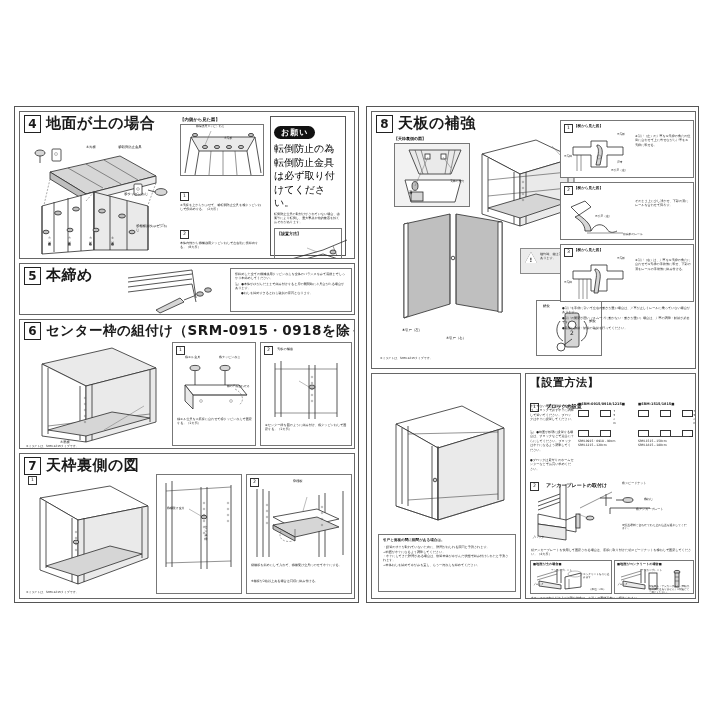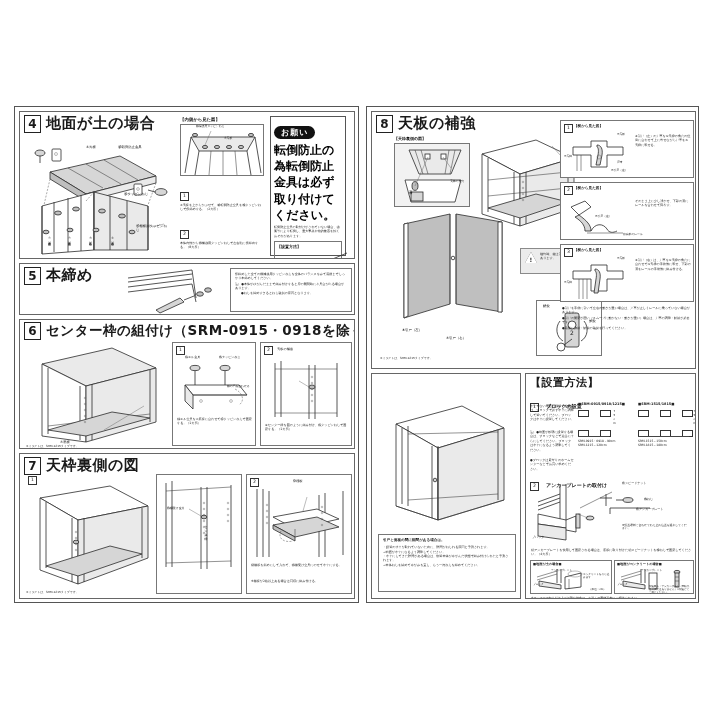--- a/index.html
+++ b/index.html
@@ -33,21 +33,21 @@
         border:.9px solid #333;font-size:4.6px;line-height:1;background:#fff;}
   .chipbox{position:absolute;}
 
   
   .brk{font-size:4.4px;font-weight:bold;color:#111;}
 
   
   .onegai-wrap{position:absolute;border:1.2px solid #555;background:#fff;box-sizing:border-box;padding:3px;}
   .onegai-tag{display:inline-block;background:#111;color:#fff;font-size:8px;font-weight:bold;
               padding:1px 7px;border-radius:8px;letter-spacing:1px;}
-  .onegai-h{font-size:12px;font-weight:bold;line-height:1.35;margin-top:3px;color:#000;}
+  .onegai-h{font-size:10px;font-weight:normal;line-height:1.35;margin-top:3px;color:#000;}
   .inner-box{border:1px solid #777;margin-top:3px;padding:2px;}
 
   
   .caution{position:absolute;display:flex;gap:3px;align-items:flex-start;
            background:#ececec;border:.9px solid #8a8a8a;padding:3px 4px;box-sizing:border-box;}
   .tri{flex:0 0 auto;width:0;height:0;border-left:6px solid transparent;border-right:6px solid transparent;
        border-bottom:11px solid #fff;position:relative;filter:drop-shadow(0 0 .6px #333);}
   .tri:after{content:"!";position:absolute;left:-1.6px;top:4px;font-size:6px;font-weight:bold;color:#222;}
 
   

